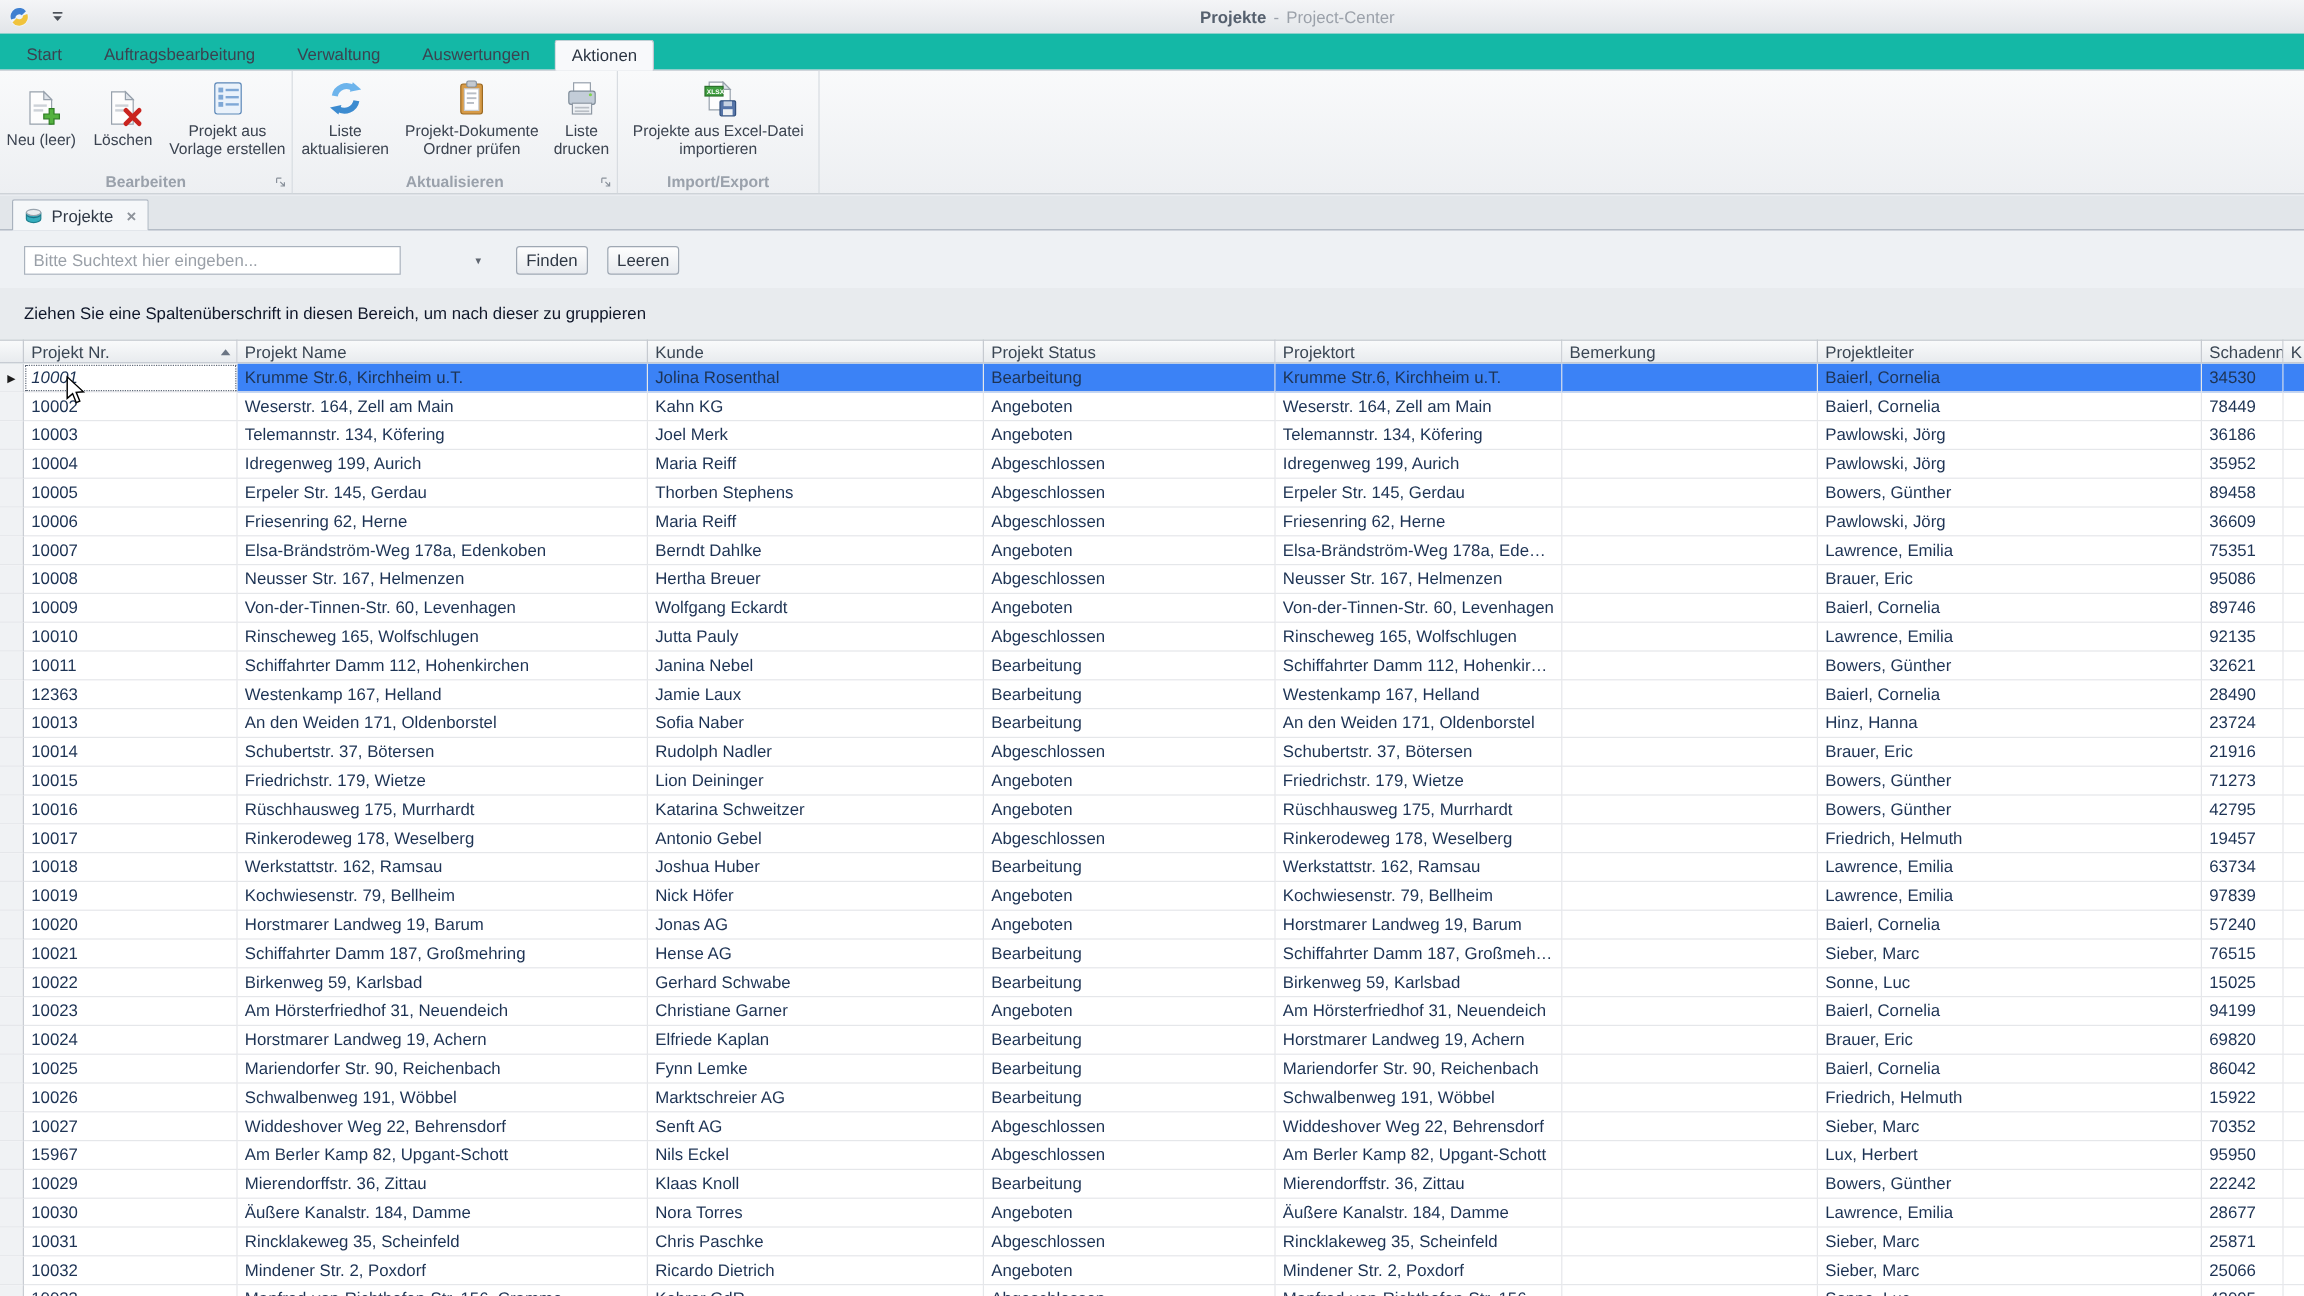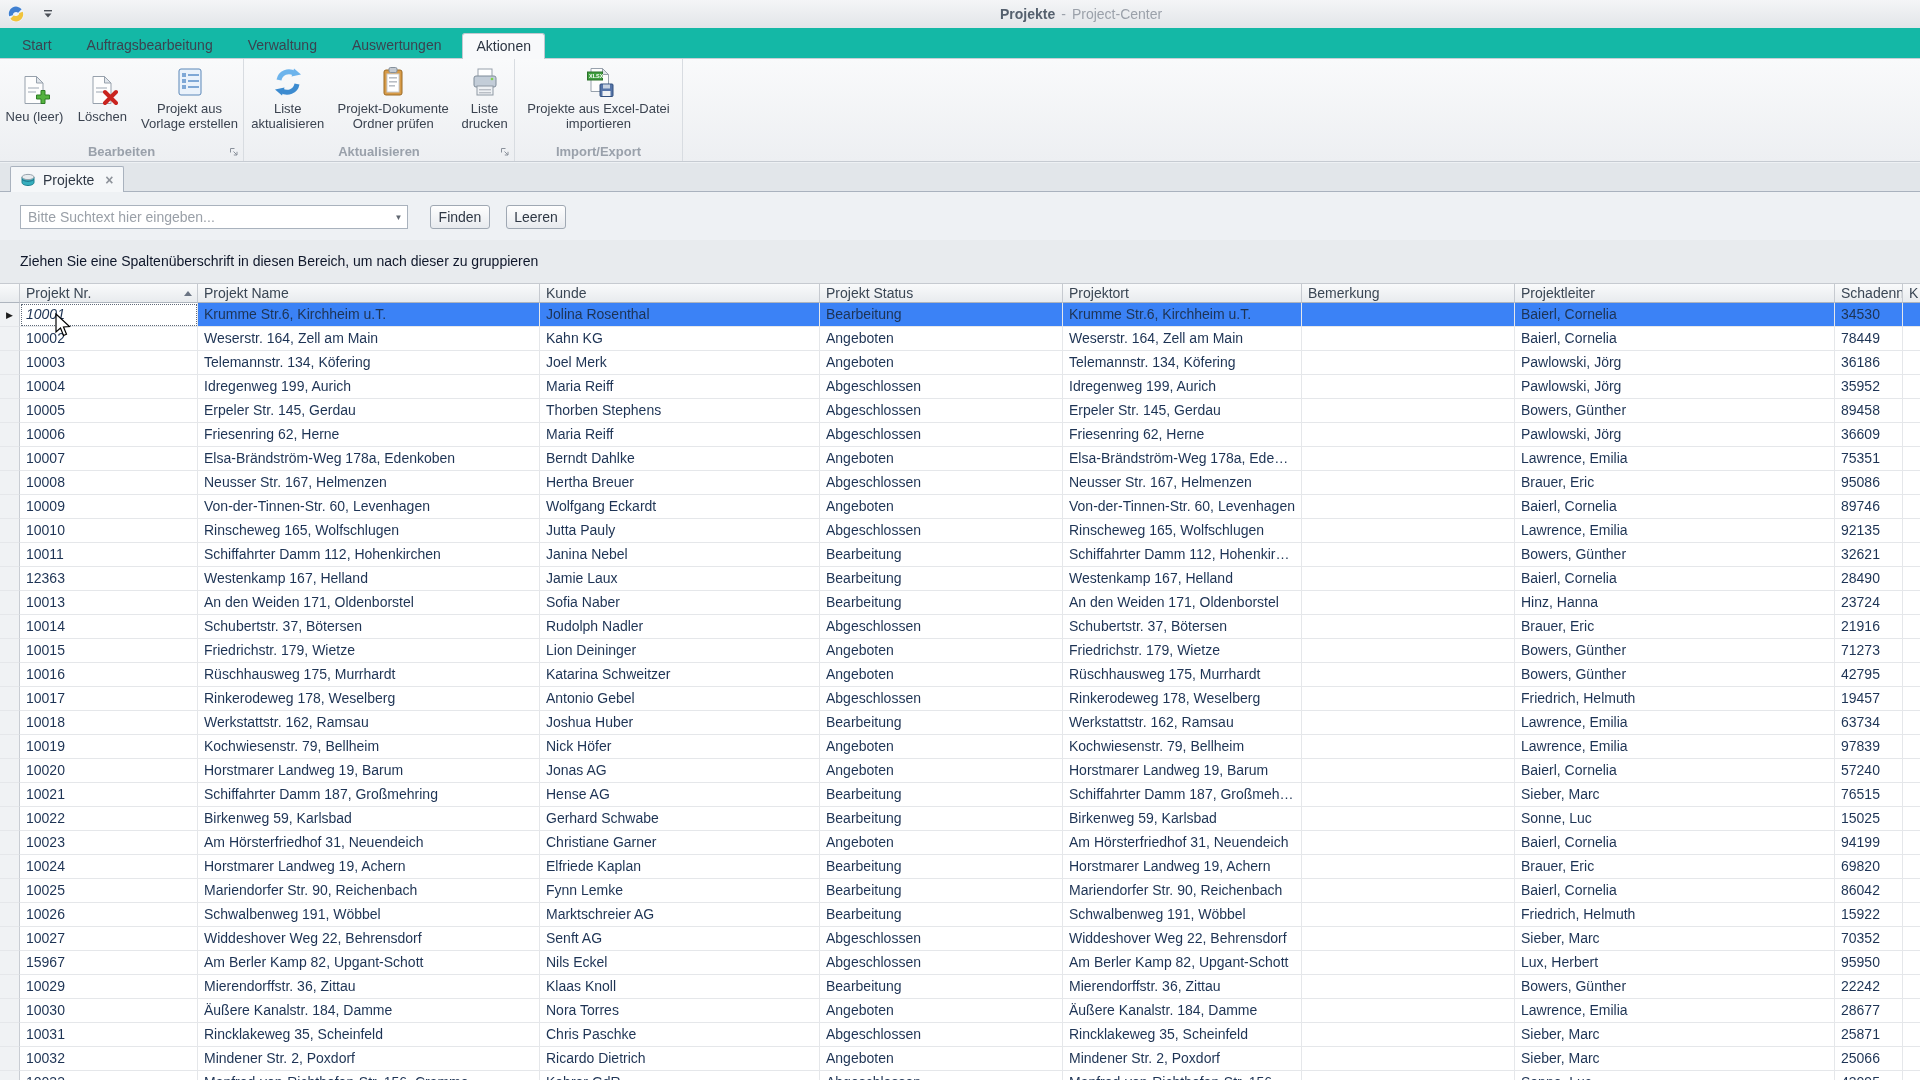--- a/index.html
+++ b/index.html
@@ -35,21 +35,21 @@
 
   
   .tabstrip{position:absolute;left:0;top:163px;width:100%;height:29px;background:#e2e6ea;
     border-bottom:1px solid #a9b2be;box-sizing:border-box;}
   .doctab{position:absolute;left:10px;top:3px;height:26px;background:#f5f7f9;border:1px solid #a9b2be;border-bottom:none;
     border-radius:2px 2px 0 0;display:flex;align-items:center;gap:7px;padding:0 9px;box-sizing:border-box;
     font-size:14px;color:#2f3845;z-index:2;}
   .docclose{color:#8e939b;font-weight:bold;font-size:14px;margin-left:4px;}
 
   
-  .searchinput{position:absolute;left:20px;top:205px;width:388px;height:24px;box-sizing:border-box;
+  .searchinput{position:absolute;left:20px;top:205px;width:314px;height:24px;box-sizing:border-box;
     border:1px solid #a9b2bd;background:#fff;font-size:14px;color:#333;padding:0 4px 0 7px;
     font-family:"Liberation Sans",sans-serif;}
   .searchinput::placeholder{color:#9aa0a8;}
   .dropzone{position:absolute;left:390px;top:206px;width:17px;height:22px;display:flex;align-items:center;
     justify-content:center;font-size:8px;color:#5f6670;}
   .pbtn{position:absolute;top:205px;height:24px;box-sizing:border-box;background:linear-gradient(#fefefe,#e7eaee);
     border:1px solid #9fa8b3;border-radius:3px;font-size:14px;color:#2f3845;display:flex;
     align-items:center;justify-content:center;}
   .btn-finden{left:430px;width:60px;}
   .btn-leeren{left:506px;width:60px;}

